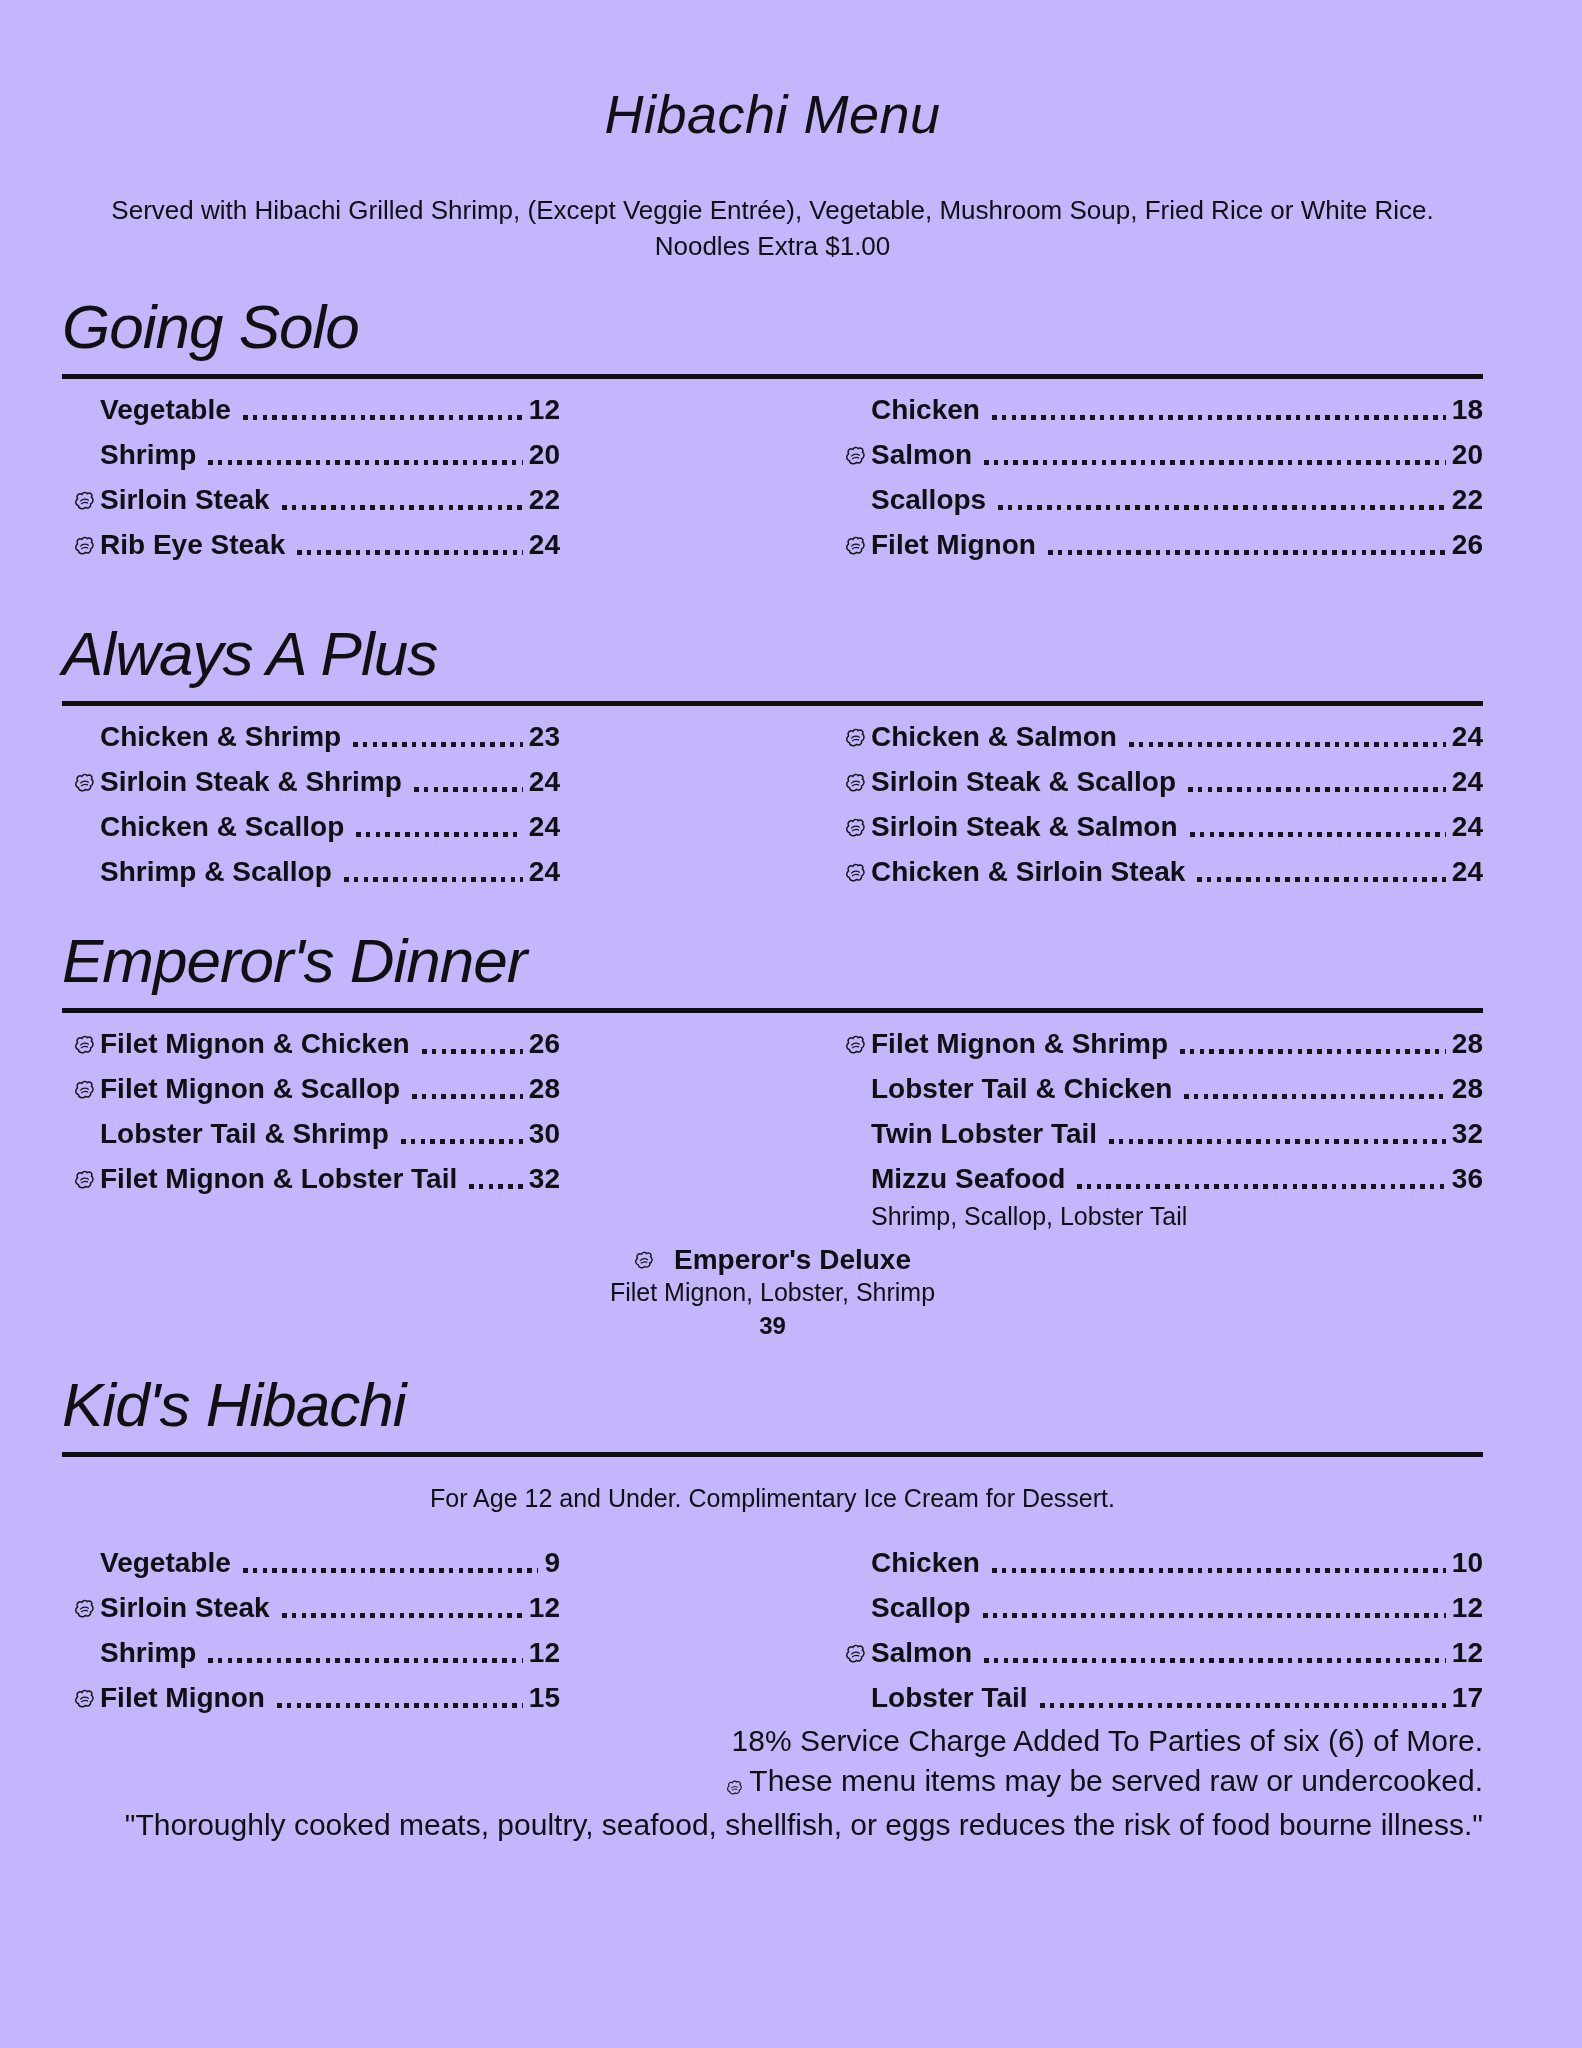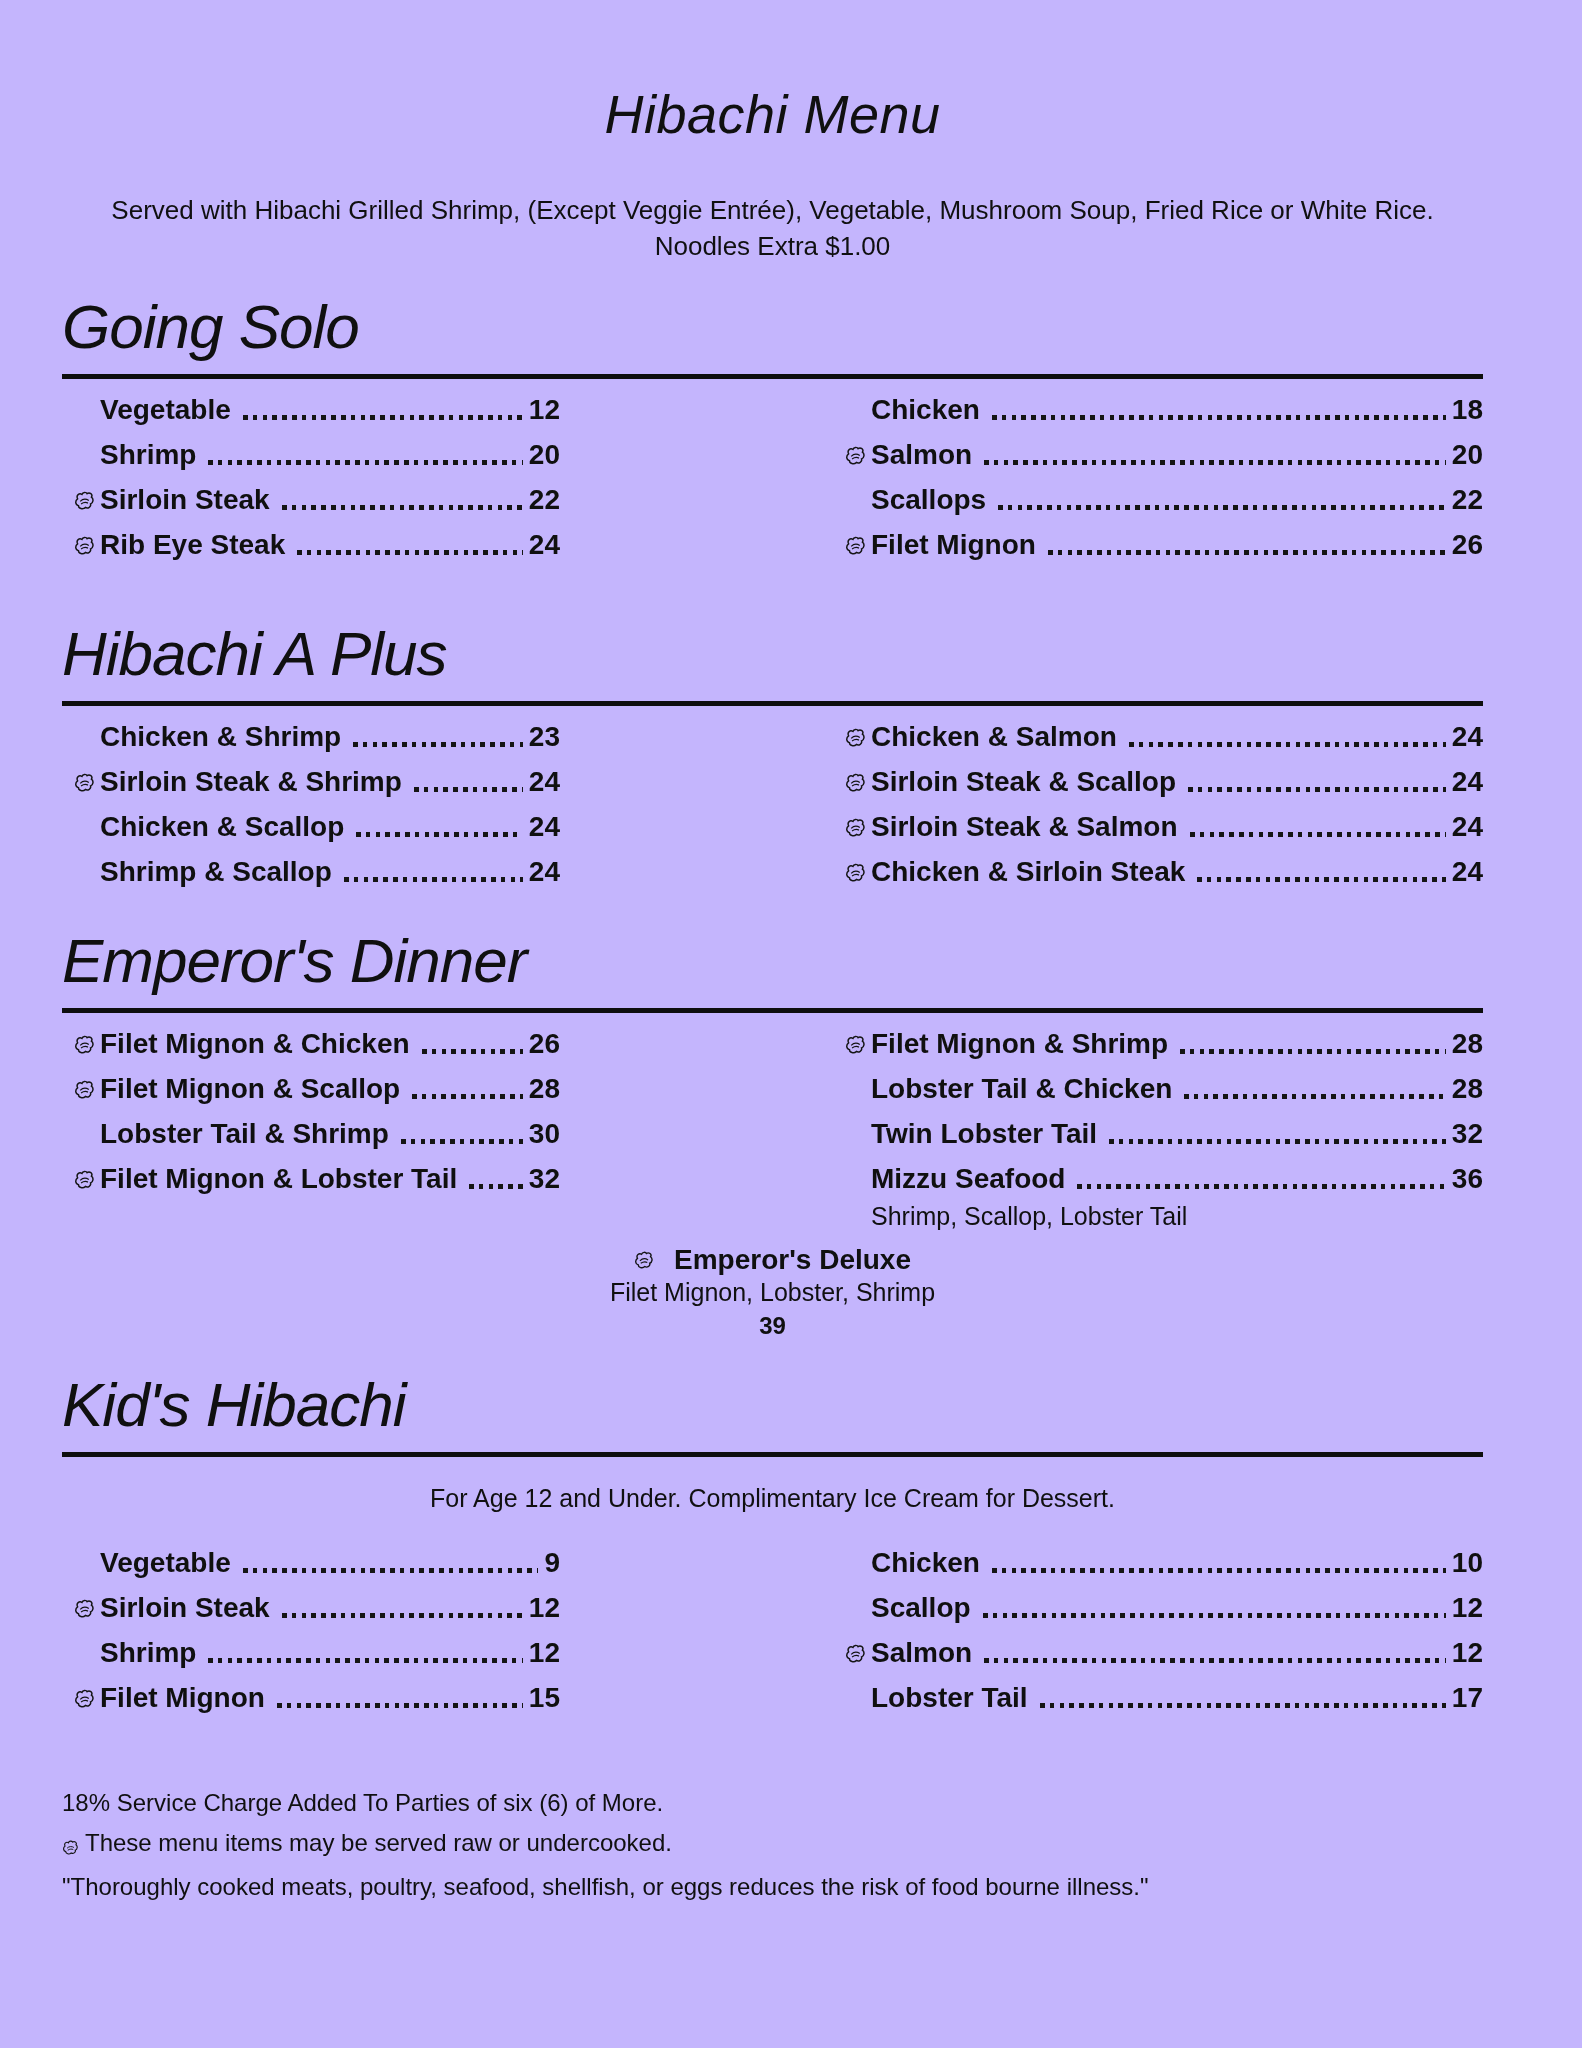--- a/index.html
+++ b/index.html
@@ -46,21 +46,21 @@
   .item-desc{font-size:25px;line-height:30px;margin:-8px 0 10px 26px;}
   
   .featured{text-align:center;margin-top:4px;}
   .featured-title{
     display:inline-flex;align-items:center;gap:20px;
     font-weight:bold;font-size:28px;line-height:30px;
   }
   .featured-desc{font-size:25px;line-height:30px;margin-top:2px;}
   .featured-price{font-weight:bold;font-size:24px;line-height:28px;margin-top:5px;}
   
-  .menu-footer{margin-top:62px;text-align:left;font-size:24px;line-height:26px;}
+  .menu-footer{text-align:right;font-size:30px;line-height:26px;}
   .footer-line{margin-bottom:14px;}
   .footer-line .inline-adv{display:inline-block;vertical-align:-4px;margin-right:6px;}
 </style>
 </head>
 <body>
 
 <div class="page">
   <div class="menu-title">Hibachi Menu</div>
   <div class="menu-subtitle">
     <div>Served with Hibachi Grilled Shrimp, (Except Veggie Entrée), Vegetable, Mushroom Soup, Fried Rice or White Rice.</div>
@@ -140,21 +140,21 @@
                 </svg>
               </span>
               <span class="item-name">Filet Mignon</span>
               <span class="dot-leader"></span>
               <span class="item-price">26</span>
             </div>
           </div>
         </div>
       </section>
       <section class="menu-section sec-1">
-        <h2 class="section-title">Hibachi A Plus</h2>
+        <h2 class="section-title">Always A Plus</h2>
         <div class="section-rule"></div>
         <div class="cols">
           <div class="col col-left">
             <div class="menu-item">
               <span class="adv-slot"></span>
               <span class="item-name">Chicken &amp; Shrimp</span>
               <span class="dot-leader"></span>
               <span class="item-price">23</span>
             </div>
             <div class="menu-item">

